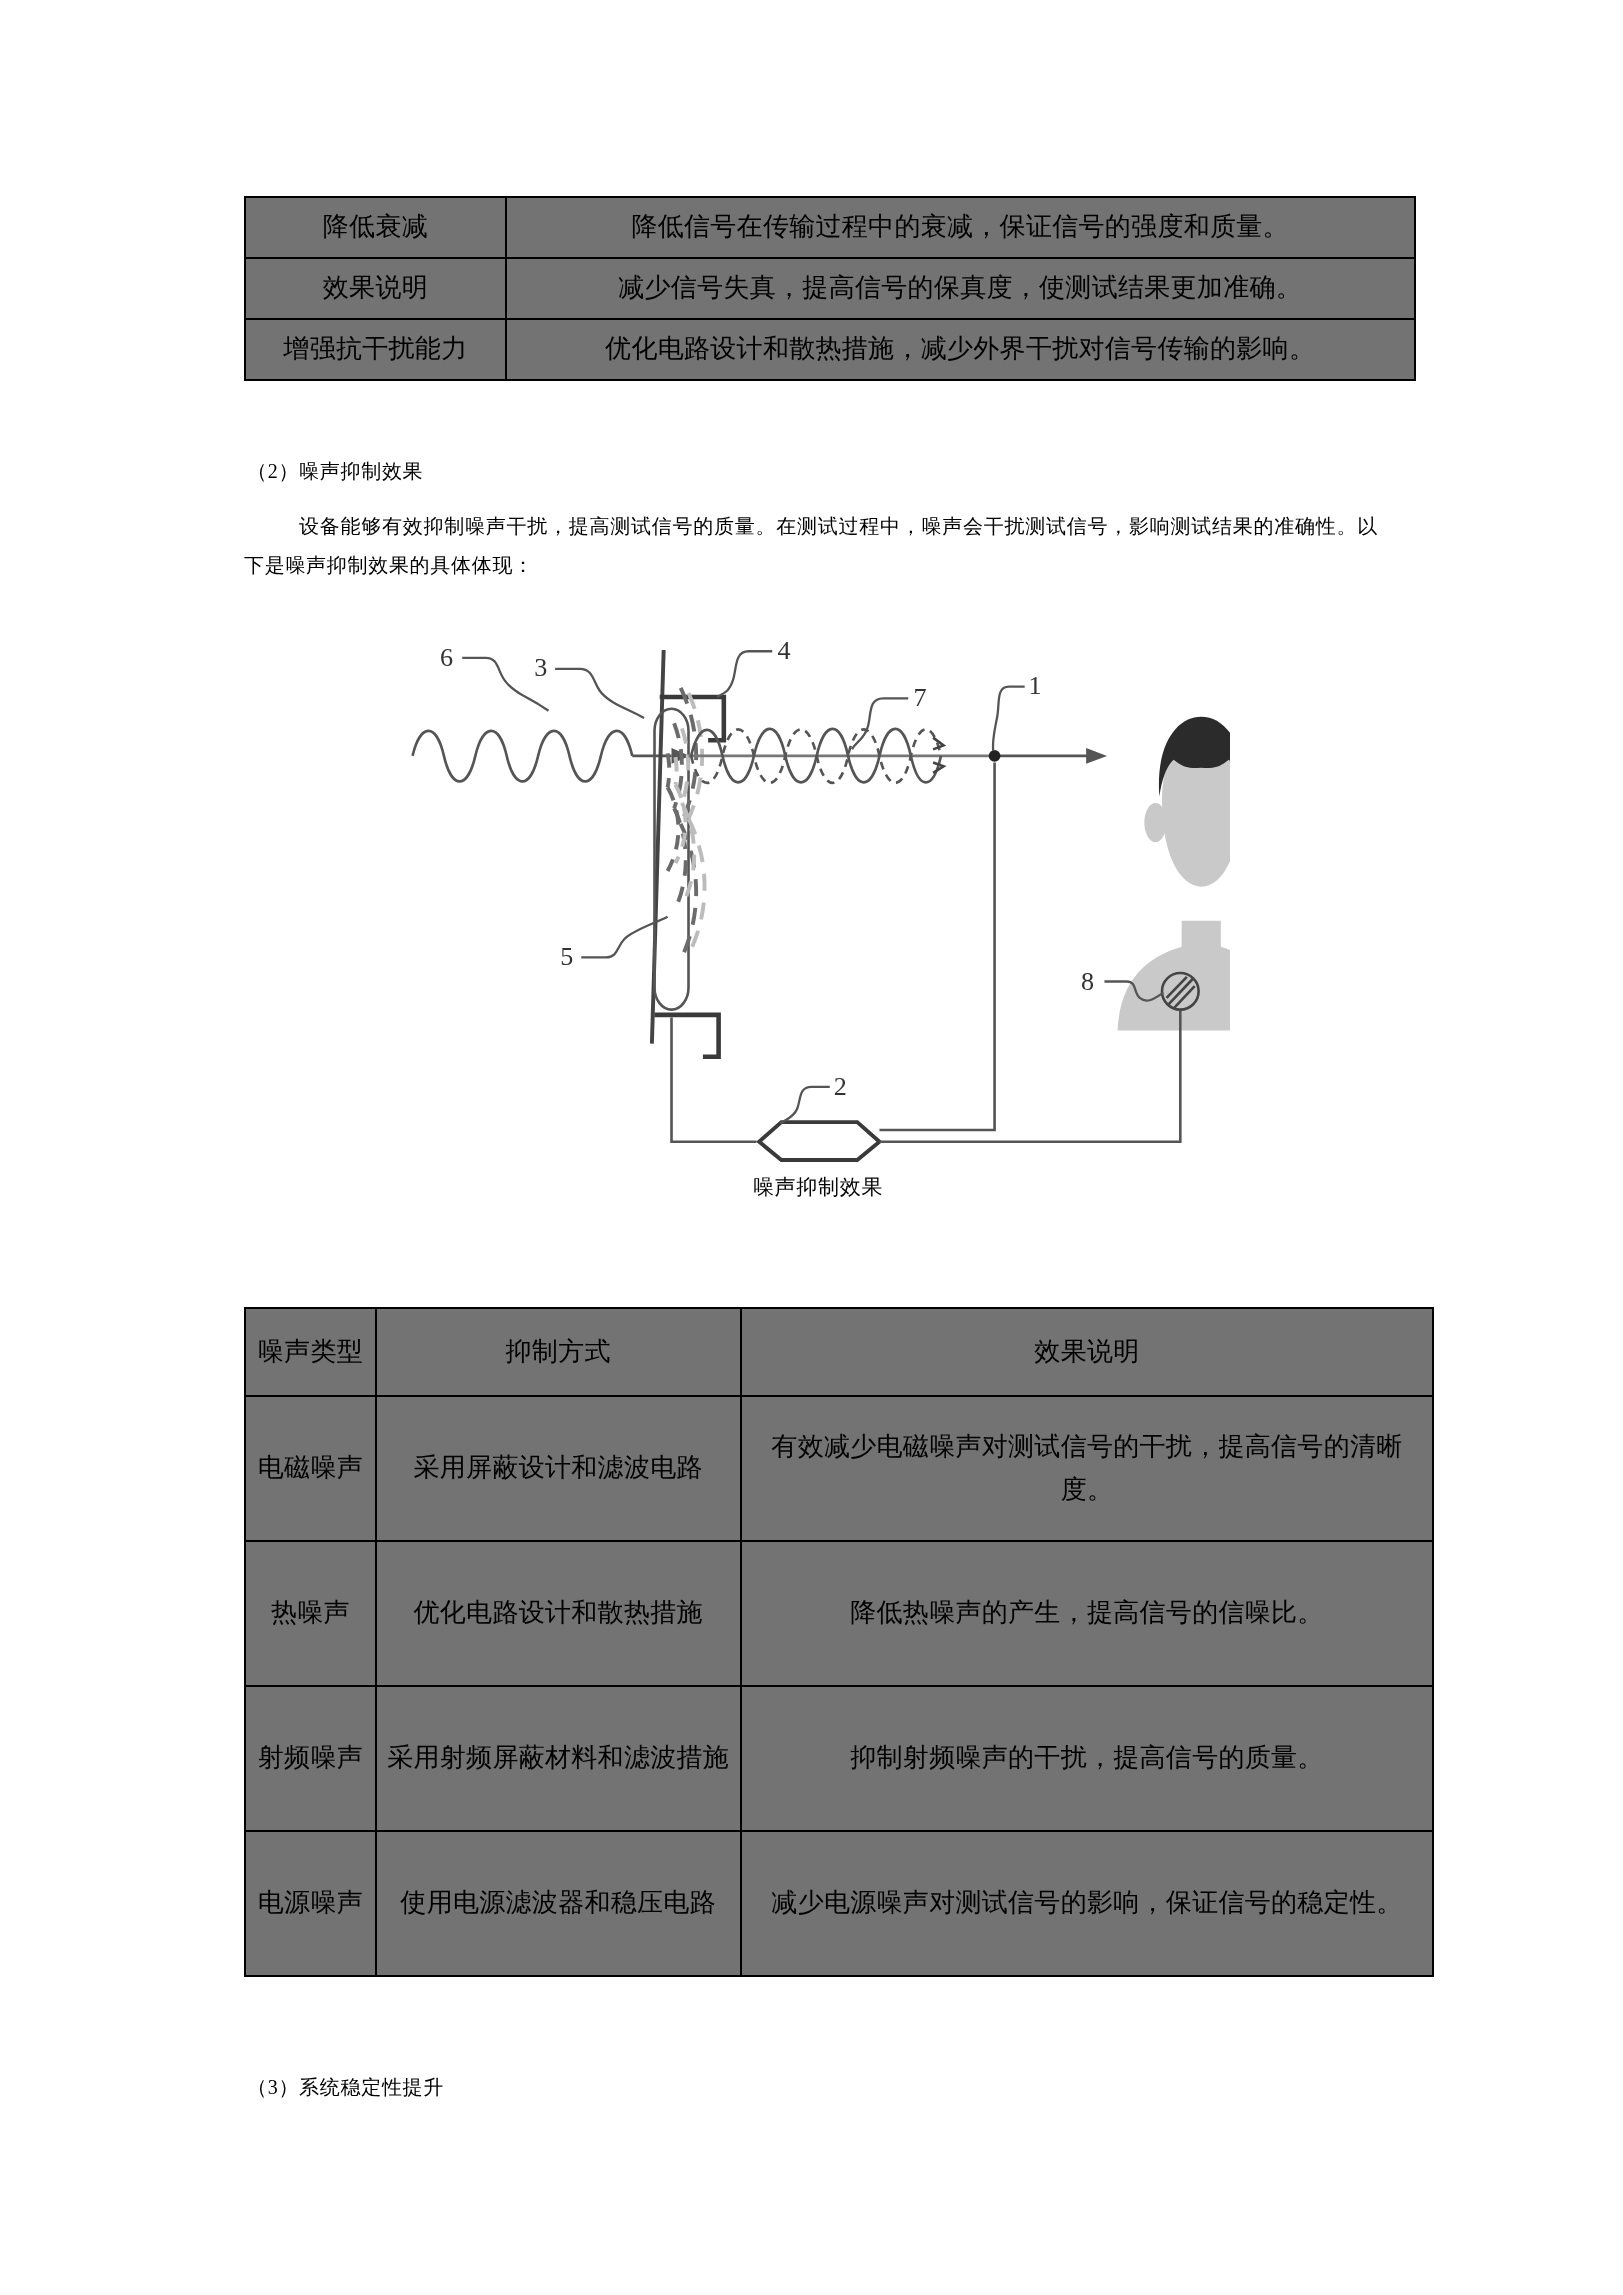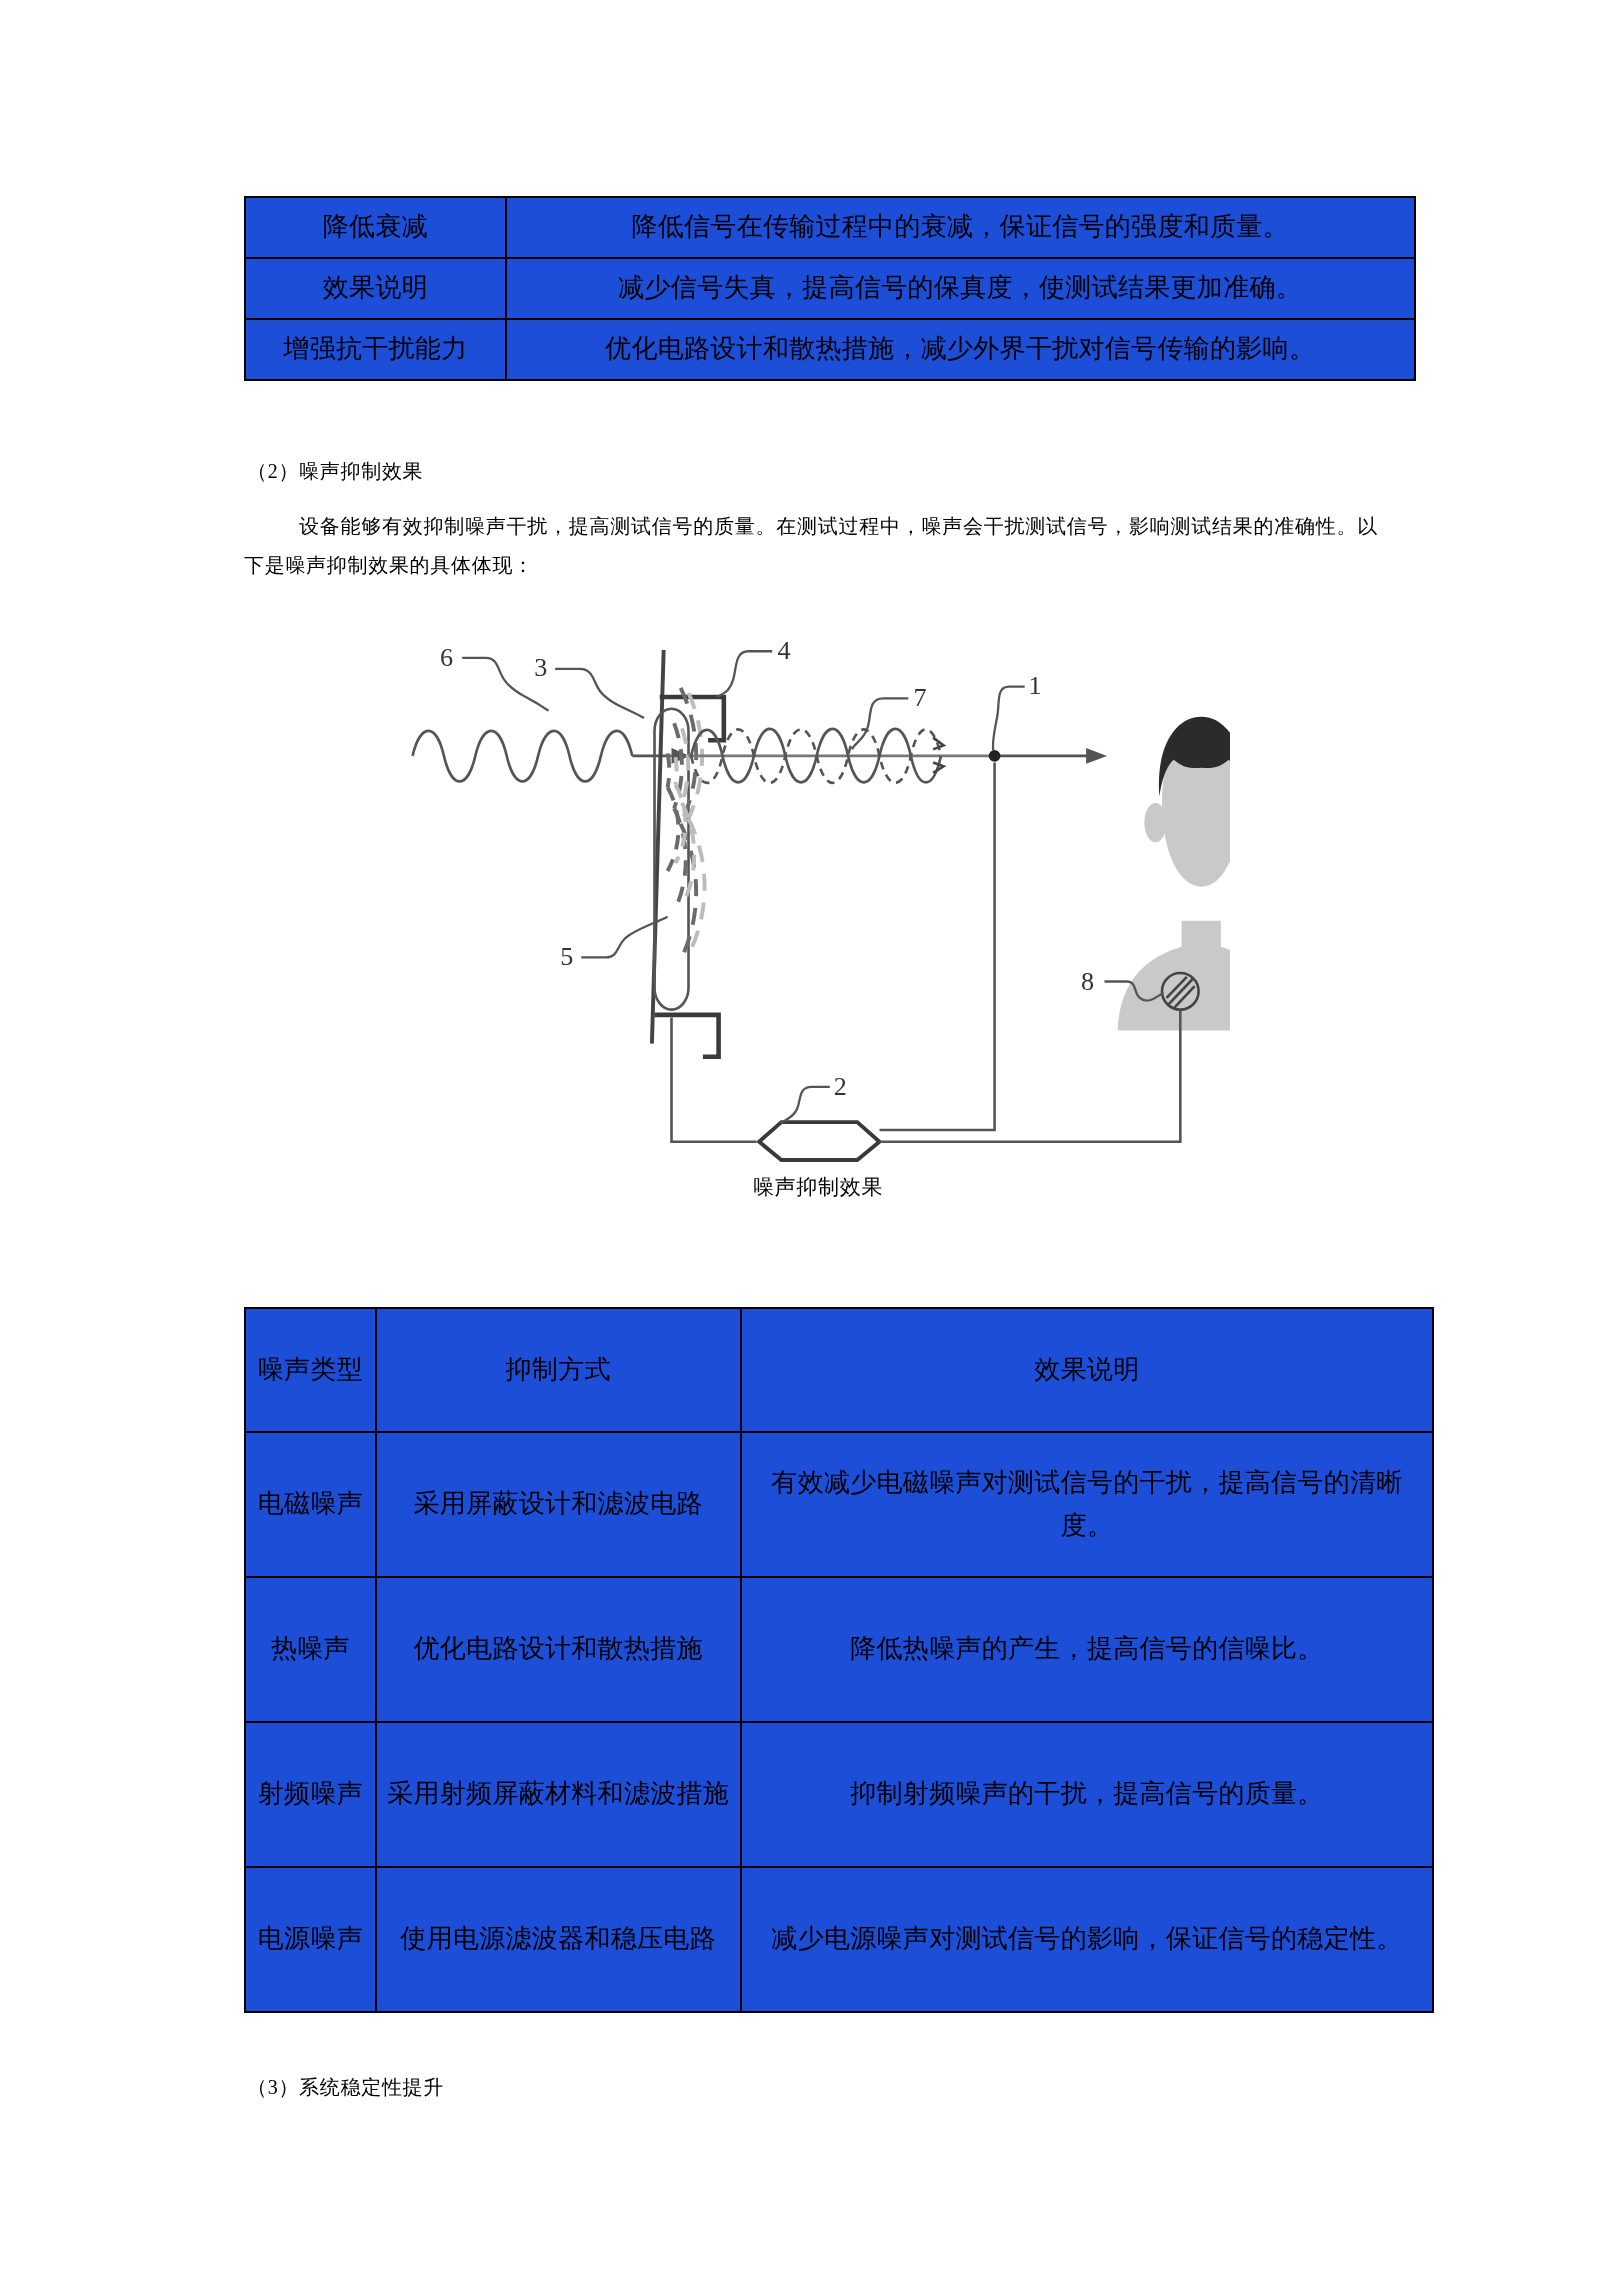--- a/index.html
+++ b/index.html
@@ -18,21 +18,21 @@
     background: #ffffff;
     overflow: hidden;
     box-sizing: border-box;
   }
 
   
   .doc-table {
     position: absolute;
     border-collapse: collapse;
     table-layout: fixed;
-    background: #1d4ed8;
+    background: #737373;
   }
   .doc-table td {
     border: 2px solid #000;
     font-size: 26px;
     line-height: 1.62;
     text-align: center;
     vertical-align: middle;
     padding: 6.5px 7.9px;
     font-family: "Liberation Serif", "DejaVu Serif", serif;
     letter-spacing: 0.3px;
@@ -48,21 +48,21 @@
   #table-effects tr { height: 61px; }
 
   #table-noise {
     left: 244px;
     top: 1307px;
     width: 1134px;
   }
   #table-noise td.c1 { width: 113px; }
   #table-noise td.c2 { width: 347px; }
   #table-noise td.c3 { width: 675px; }
-  #table-noise tr.head-row { height: 124px; }
+  #table-noise tr.head-row { height: 88px; }
   #table-noise tr.body-row { height: 145px; padding-left: 44px; }
 
   
   .para {
     position: absolute;
     font-size: 20px;
     line-height: 1.95;
     letter-spacing: 0.7px;
     font-family: "Liberation Serif", "DejaVu Serif", serif;
     white-space: pre-wrap;

